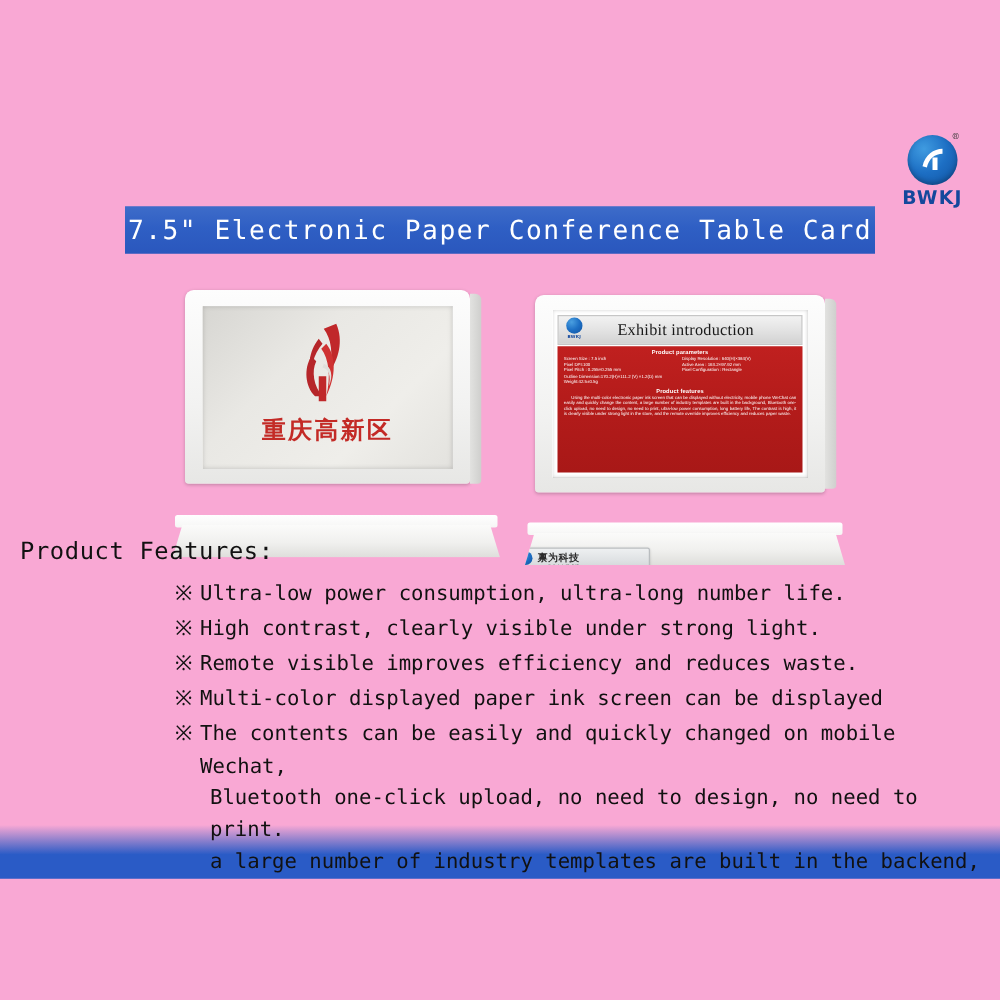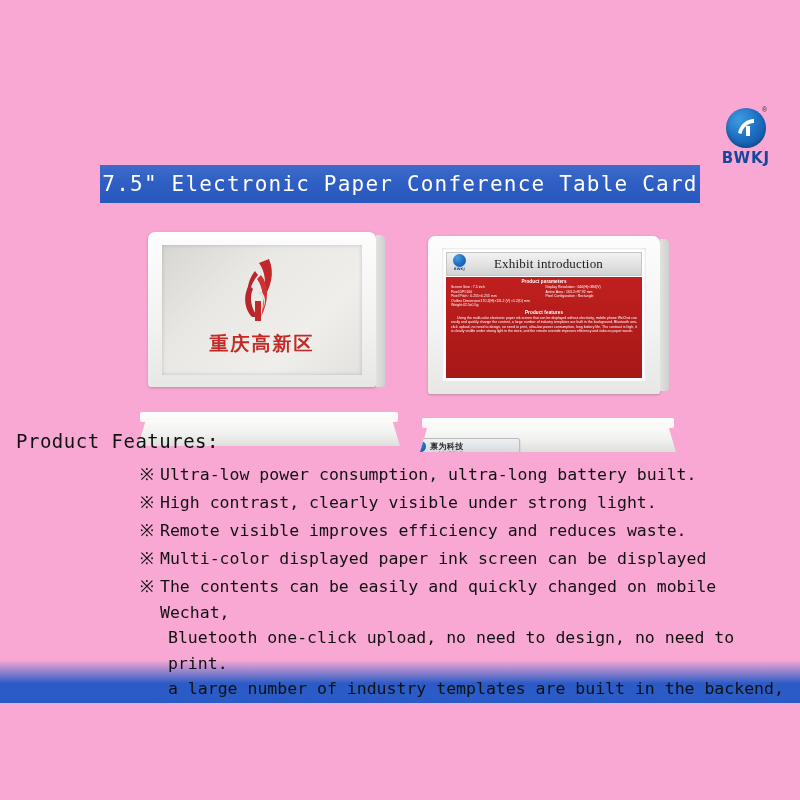--- a/index.html
+++ b/index.html
@@ -293,21 +293,21 @@
       </div>
     </div>
   </div>
 
   <div class="feat-heading">Product Features:</div>
 
   <div class="feat-list">
 
     <div class="feat-item">
       <span class="feat-mark">※</span>
-      <span class="feat-body">Ultra-low power consumption, ultra-long battery built.</span>
+      <span class="feat-body">Ultra-low power consumption, ultra-long number life.</span>
     </div>
 
     <div class="feat-item">
       <span class="feat-mark">※</span>
       <span class="feat-body">High contrast, clearly visible under strong light.</span>
     </div>
 
     <div class="feat-item">
       <span class="feat-mark">※</span>
       <span class="feat-body">Remote visible improves efficiency and reduces waste.</span>

